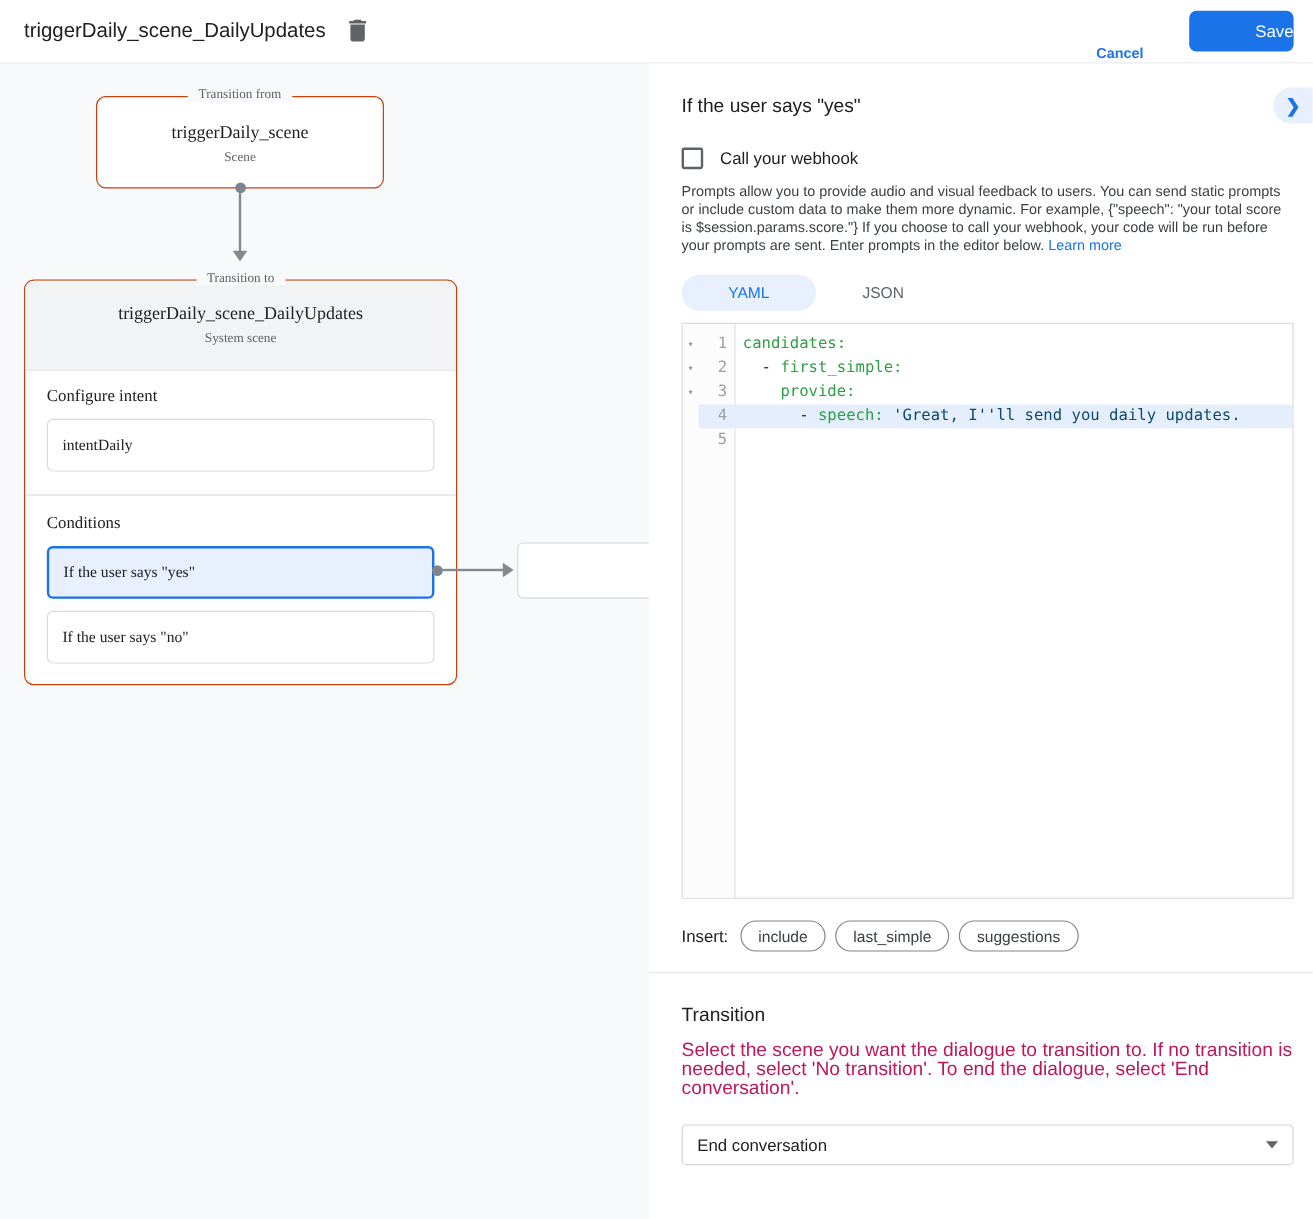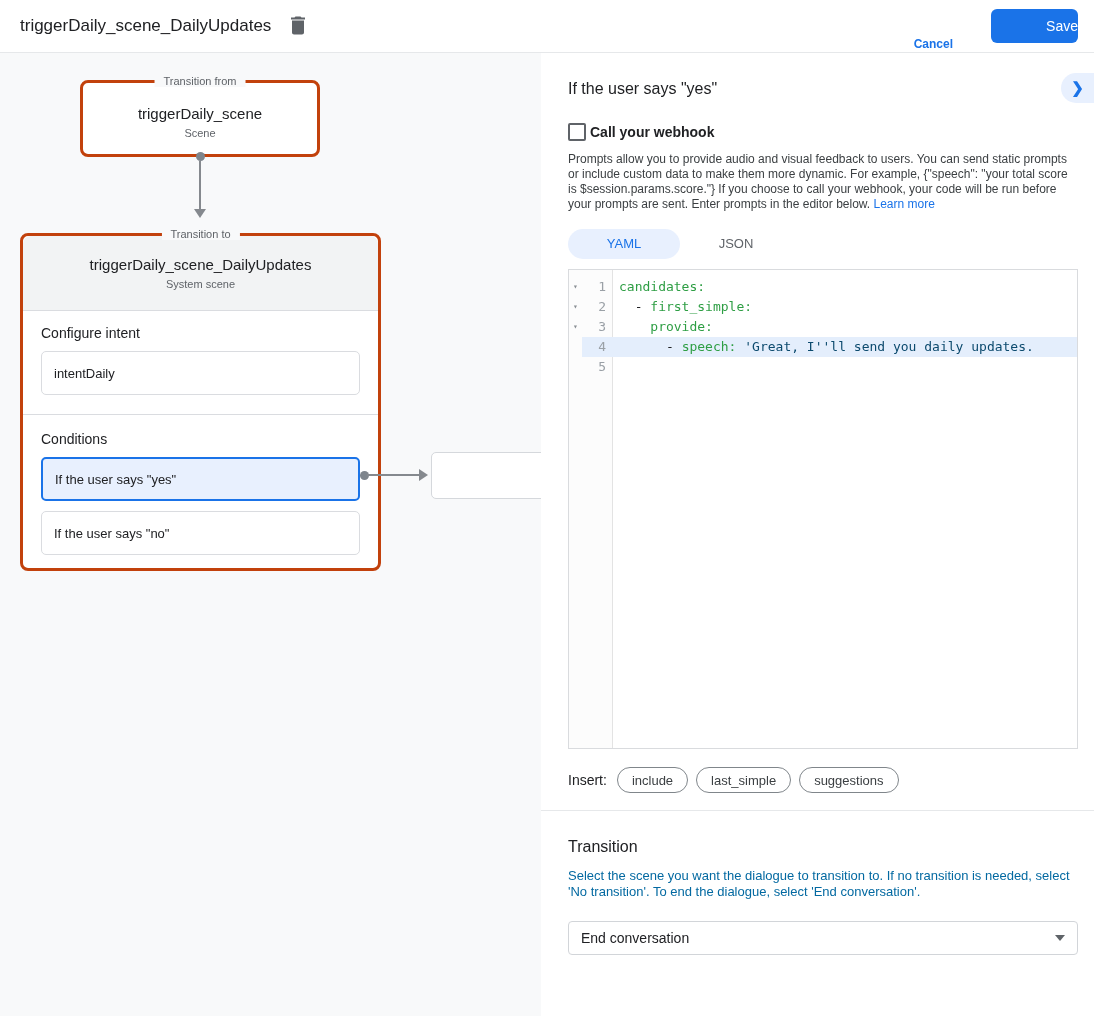--- a/index.html
+++ b/index.html
@@ -12,21 +12,21 @@
   .header-spacer { flex:1; }
   .cancel-btn { border:none; background:none; color:#1a73e8; font-size:12px; font-weight:700; padding:8px 16px; cursor:pointer;margin-top:36px; }
   .save-btn { margin-left:22px; background:#1a73e8; color:#fff; border:none; border-radius:6px; font-size:14px; font-weight:500; width:87px; height:34px; cursor:pointer;text-align:right; }
 
   
   .main { display:flex; height:963px; }
   .canvas { width:541px; background:#f8f9fa; position:relative; overflow:hidden; flex:none; }
   .panel { flex:1; background:#fff; position:relative; padding:27px 16px 0 27px; }
 
   
-  .flow-box { position:absolute; background:#fff; border:3px solid #c2410c; border-radius:8px; }
+  .flow-box { position:absolute; background:#fff; border:1px solid #c2410c; border-radius:8px;font-family:Liberation Serif, serif; }
   .legend { position:absolute; top:-8px; left:50%; transform:translateX(-50%); background:#f8f9fa; padding:0 9px; font-size:11px; color:#5f6368; white-space:nowrap; }
   .from-box { left:80px; top:27px; width:240px; height:77px; text-align:center; }
   .from-title { font-size:15px; margin-top:22px; }
   .box-sub { font-size:11px; color:#5f6368; margin-top:5px; }
   .dot { position:absolute; width:9px; height:9px; border-radius:50%; background:#7e858c; }
   .vline { position:absolute; width:2px; background:#85898e; }
   .arrow-down { position:absolute; width:0; height:0; border-left:6px solid transparent; border-right:6px solid transparent; border-top:9px solid #85898e; }
   .hline { position:absolute; height:2px; background:#85898e; }
   .arrow-right { position:absolute; width:0; height:0; border-top:6px solid transparent; border-bottom:6px solid transparent; border-left:9px solid #85898e; }
 
@@ -42,21 +42,21 @@
   .cond.selected { background:#e8f0fe; border:2px solid #1a73e8; }
   .target-box { position:absolute; left:431px; top:399px; width:116px; height:47px; background:#fff; border:1px solid #d5d8dc; border-radius:5px; }
 
   
   .panel-title { font-size:16px; color:#202124; }
   .chevron-btn { position:absolute; right:0; top:20px; width:33px; height:30px; background:#e8f0fe; border:none; border-radius:15px 0 0 15px; color:#1a73e8; font-size:15px; font-weight:bold; cursor:pointer; display:flex; align-items:center; justify-content:center; }
   .check-row { display:flex; align-items:center; margin-top:25px; }
   .checkbox { width:18px; height:18px; border-radius:2px; flex:none; }
   .checkbox.unchecked { border:2px solid #5f6368; background:#fff; }
   .checkbox.checked { background:#4d8ef7; display:flex; align-items:center; justify-content:center; }
-  .check-label { font-size:14px; font-weight:bold; margin-left:4px; }
+  .check-label { font-size:14px; font-weight:normal; margin-left:14px; }
   .lang-badge { margin-left:14px; background:#f3e8fd; color:#8430ce; font-size:10px; font-weight:bold; letter-spacing:0.6px; padding:4px 8px; border-radius:3px; }
   .desc { margin-top:11px; font-size:12px; line-height:15px; color:#3c4043; width:510px; }
   .link { color:#1a73e8; text-decoration:none; cursor:pointer; }
 
   .tabs { display:flex; margin-top:17px; }
   .tab { width:112px; height:30px; line-height:30px; text-align:center; font-size:13px; font-weight:500; color:#5f6368; cursor:pointer; border-radius:15px; }
   .tab.active { background:#e8f0fe; color:#1a73e8; }
 
   
   .editor { margin-top:10px; width:510px; height:480px; border:1px solid #d9dbde; position:relative; background:#fff; font-family:"DejaVu Sans Mono", monospace; font-size:13px; line-height:20px; }
@@ -70,21 +70,21 @@
   .tok-key { color:#2e9e44; }
   .tok-str { color:#0c4a6e; }
 
   .insert-row { display:flex; align-items:center; margin-top:18px; }
   .insert-label { font-size:14px; color:#202124; margin-right:10px; }
   .chip { height:26px; border:1px solid #80868b; border-radius:13px; background:#fff; padding:0 14px; font-size:13px; color:#3c4043; margin-right:8px; cursor:pointer; font-family:"Liberation Sans", sans-serif; }
 
   .panel-divider { border:none; border-top:1px solid #e6e8ea; margin:17px -16px 0 -27px; }
 
   .trans-heading { font-size:16px; margin-top:27px; }
-  .trans-desc { margin-top:12px; font-size:13px; line-height:16px; color:#0369a1; width:510px; }
+  .trans-desc { margin-top:12px; font-size:16px; line-height:16px; color:#be185d; width:510px; }
   .dropdown { margin-top:21px; width:510px; height:34px; border:1px solid #d2d5d9; border-radius:4px; display:flex; align-items:center; padding:0 12px; font-size:14px; color:#202124; cursor:pointer; background:#fff; }
   .dropdown-value { flex:1; }
   .caret { width:0; height:0; border-left:5px solid transparent; border-right:5px solid transparent; border-top:6px solid #5f6368; }
 </style>
 </head>
 <body>
 
 <div class="header">
   <span class="header-title">triggerDaily_scene_DailyUpdates</span>
   <button class="trash-btn">

